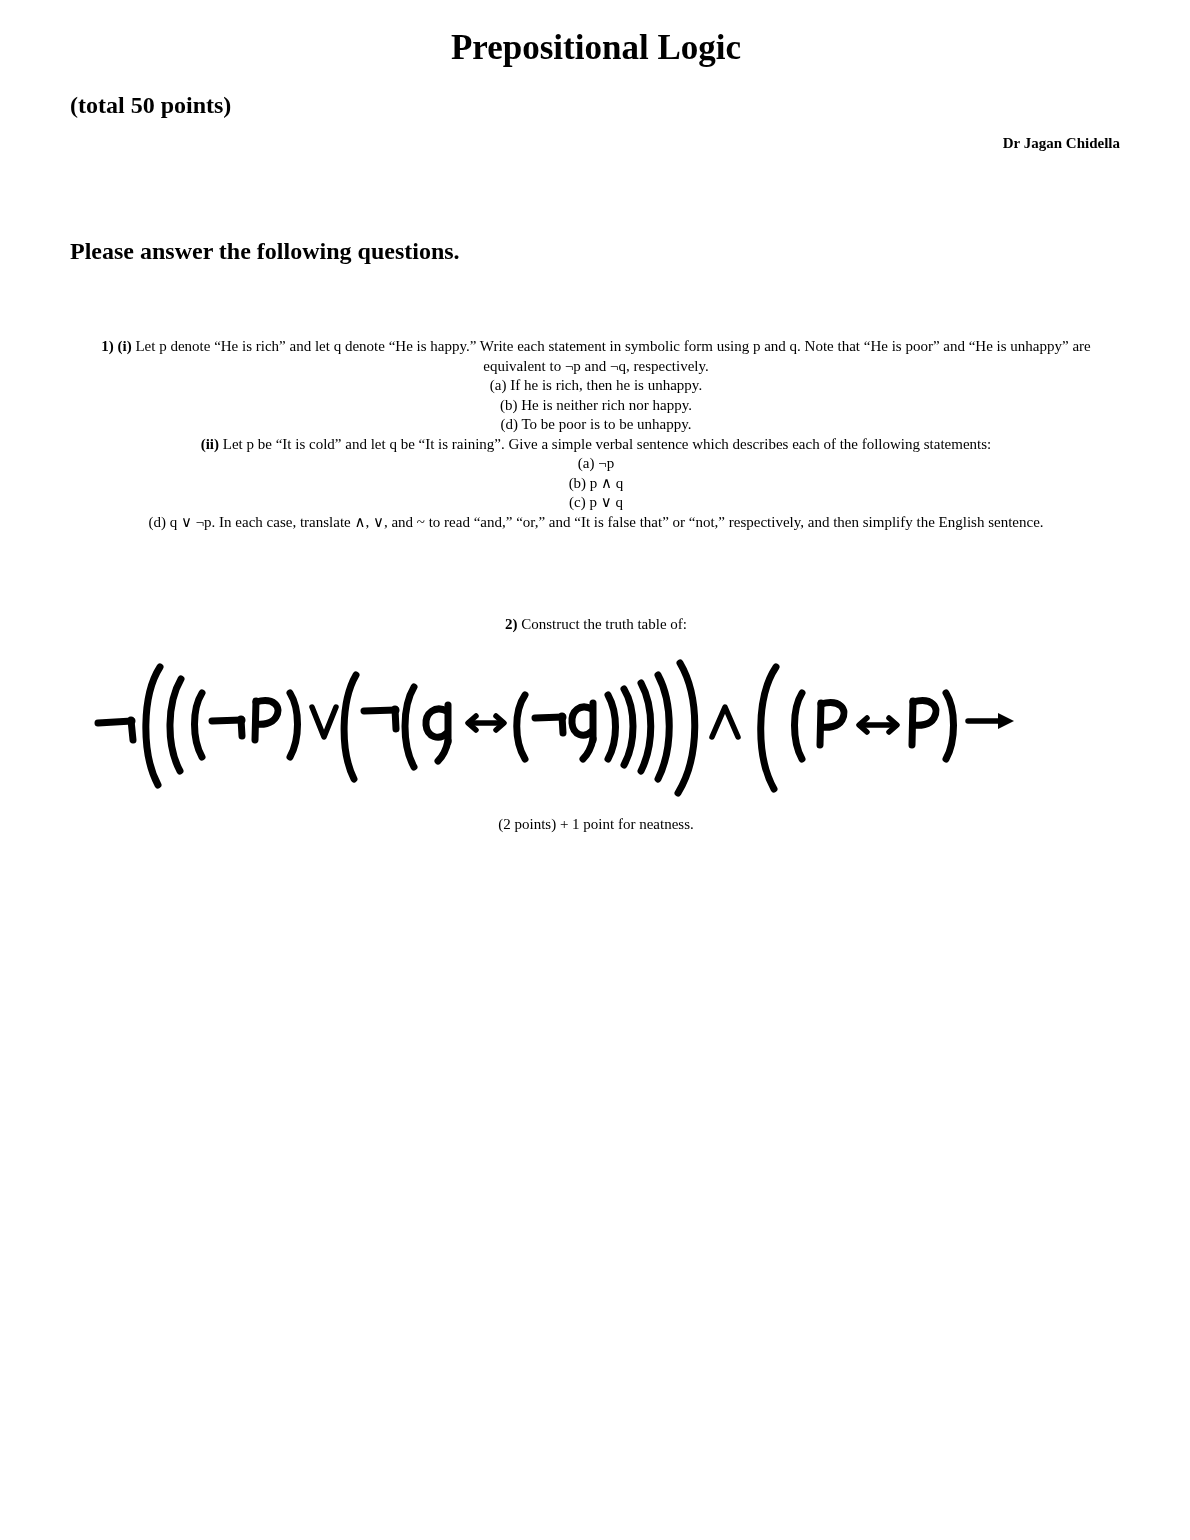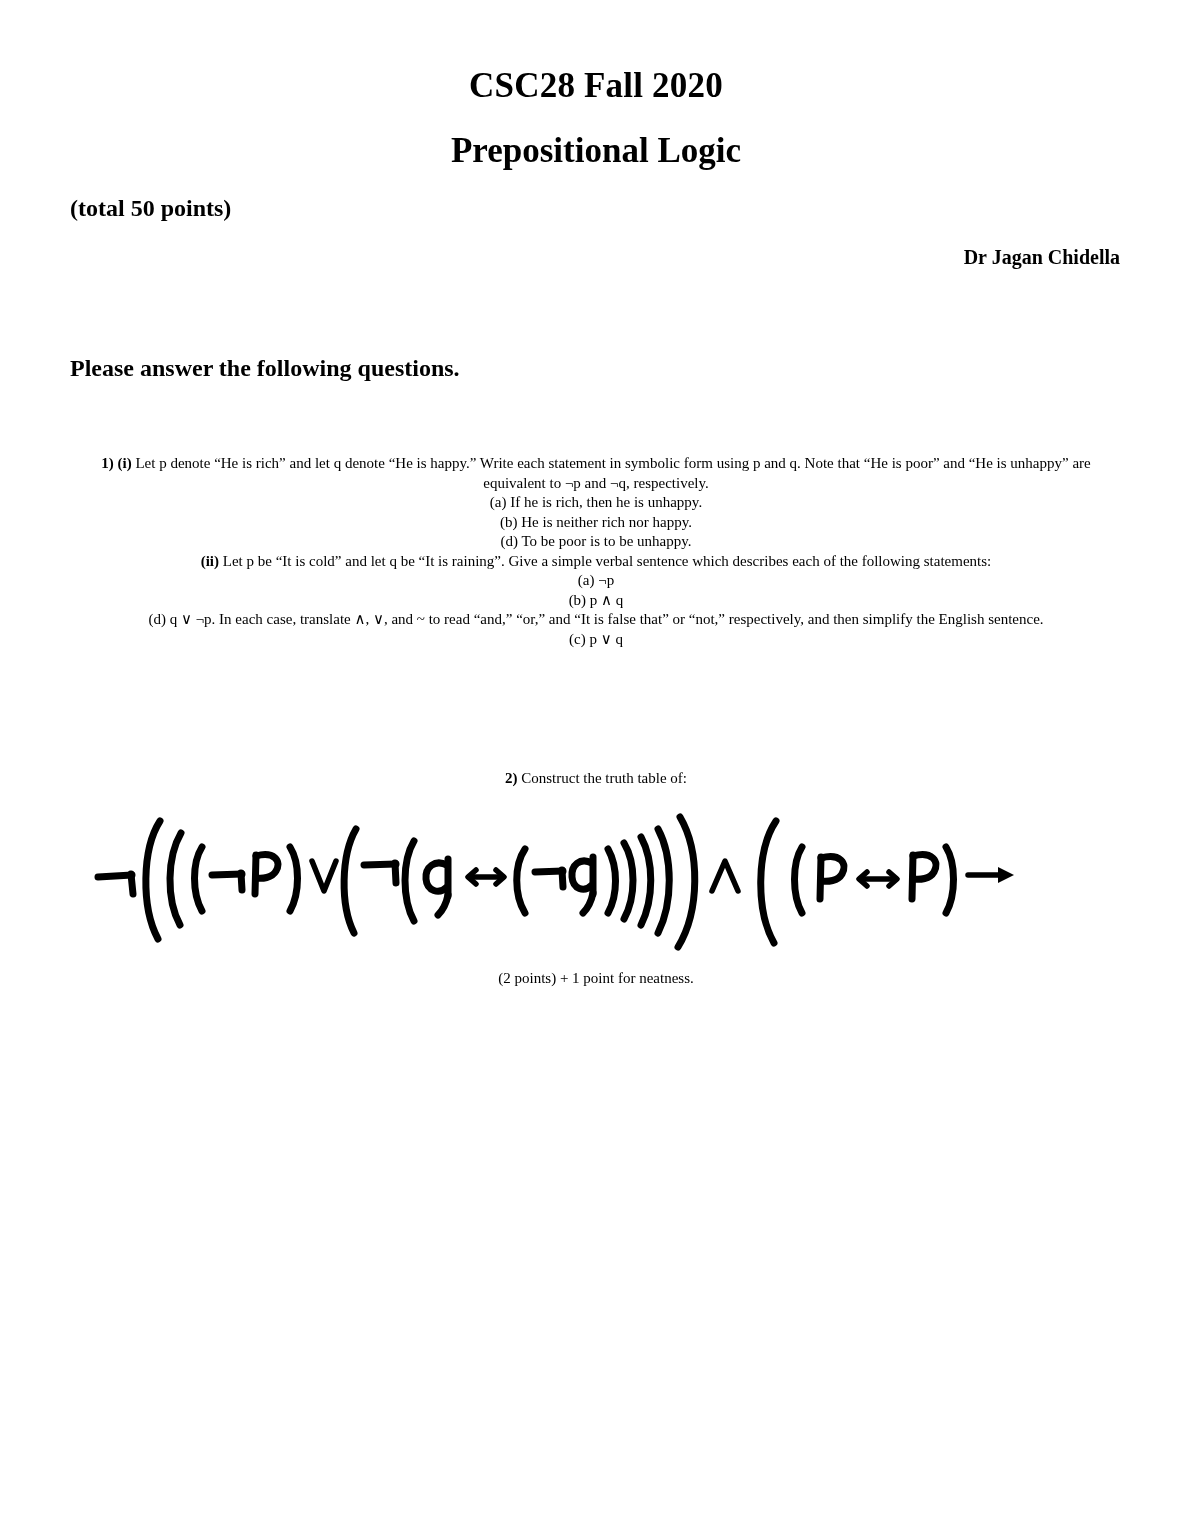--- a/index.html
+++ b/index.html
@@ -48,22 +48,22 @@
   .doc-points {
     text-align: left;
     font-weight: bold;
     font-size: 24px;
     line-height: 1.0;
     margin-top: 28px;
   }
   .author {
     text-align: right;
     font-weight: bold;
-    font-size: 20px;
-    margin-top: 26px;
+    font-size: 15px;
+    margin-top: 18px;
     padding-right: 2px;
   }
 
   
   .instruction {
     font-weight: bold;
     font-size: 24px;
     margin-top: 86px;
   }
   p.body {
@@ -83,21 +83,21 @@
   }
   .bold {
     font-weight: bold;
   }
   .points-line {
     font-weight: bold;
     font-size: 24px;
     margin-top: 24px;
   }
   .q2-block {
-    margin-top: 120px;
+    margin-top: 83px;
   }
   .q2-text {
     font-size: 24px;
   }
 
   
   .formula-wrap {
     margin-top: 10px;
     margin-left: 14px;
     width: 960px;
@@ -131,40 +131,39 @@
     font-size: 24px;
     margin-top: 56px;
   }
 </style>
 </head>
 <body>
 
 <div class="page">
   <div class="content">
 
-    <div class="doc-title">CSC28 Fall 2020</div>
     <div class="doc-subtitle">Prepositional Logic</div>
     <div class="doc-points">(total 50 points)</div>
     <div class="author">Dr Jagan Chidella</div>
 
     <div class="instruction">Please answer the following questions.</div>
 
     <div class="q-block">
       <p class="body"><span class="bold">1)</span> <span class="bold">(i)</span><span> Let p denote “He is rich” and let q denote “He is happy.” Write each statement in symbolic form using p and q. Note that “He is poor” and “He is unhappy” are equivalent to ¬p and ¬q, respectively.</span></p>
 
       <p class="body sub-item">(a) If he is rich, then he is unhappy.</p>
       <p class="body sub-item">(b) He is neither rich nor happy.</p>
       <p class="body sub-item">(d) To be poor is to be unhappy.</p>
 
       <p class="body para-gap"><span class="bold">(ii)</span><span> Let p be “It is cold” and let q be “It is raining”. Give a simple verbal sentence which describes each of the following statements:</span></p>
 
       <p class="body sub-item">(a) ¬p</p>
       <p class="body sub-item">(b) p ∧ q</p>
+      <p class="body sub-item">(c) p ∨ q</p>
       <p class="body sub-item">(d) q ∨ ¬p. In each case, translate ∧, ∨, and ~ to read “and,” “or,” and “It is false that” or “not,” respectively, and then simplify the English sentence.</p>
-      <p class="body sub-item">(c) p ∨ q</p>
 
     </div>
 
     <div class="q2-block">
       <p class="body q2-text"><span class="bold">2)</span><span> Construct the truth table of:</span></p>
 
       <div class="formula-wrap" aria-label="¬ ( ( (¬P) ∨ ( ¬ ( q ↔ (¬q) ) ) ) ) ∧ ( (P ↔ P) → ( q ↔ (¬q) ) )">
         <svg viewBox="0 0 960 170" xmlns="http://www.w3.org/2000/svg" aria-hidden="false">
 
           <g>

